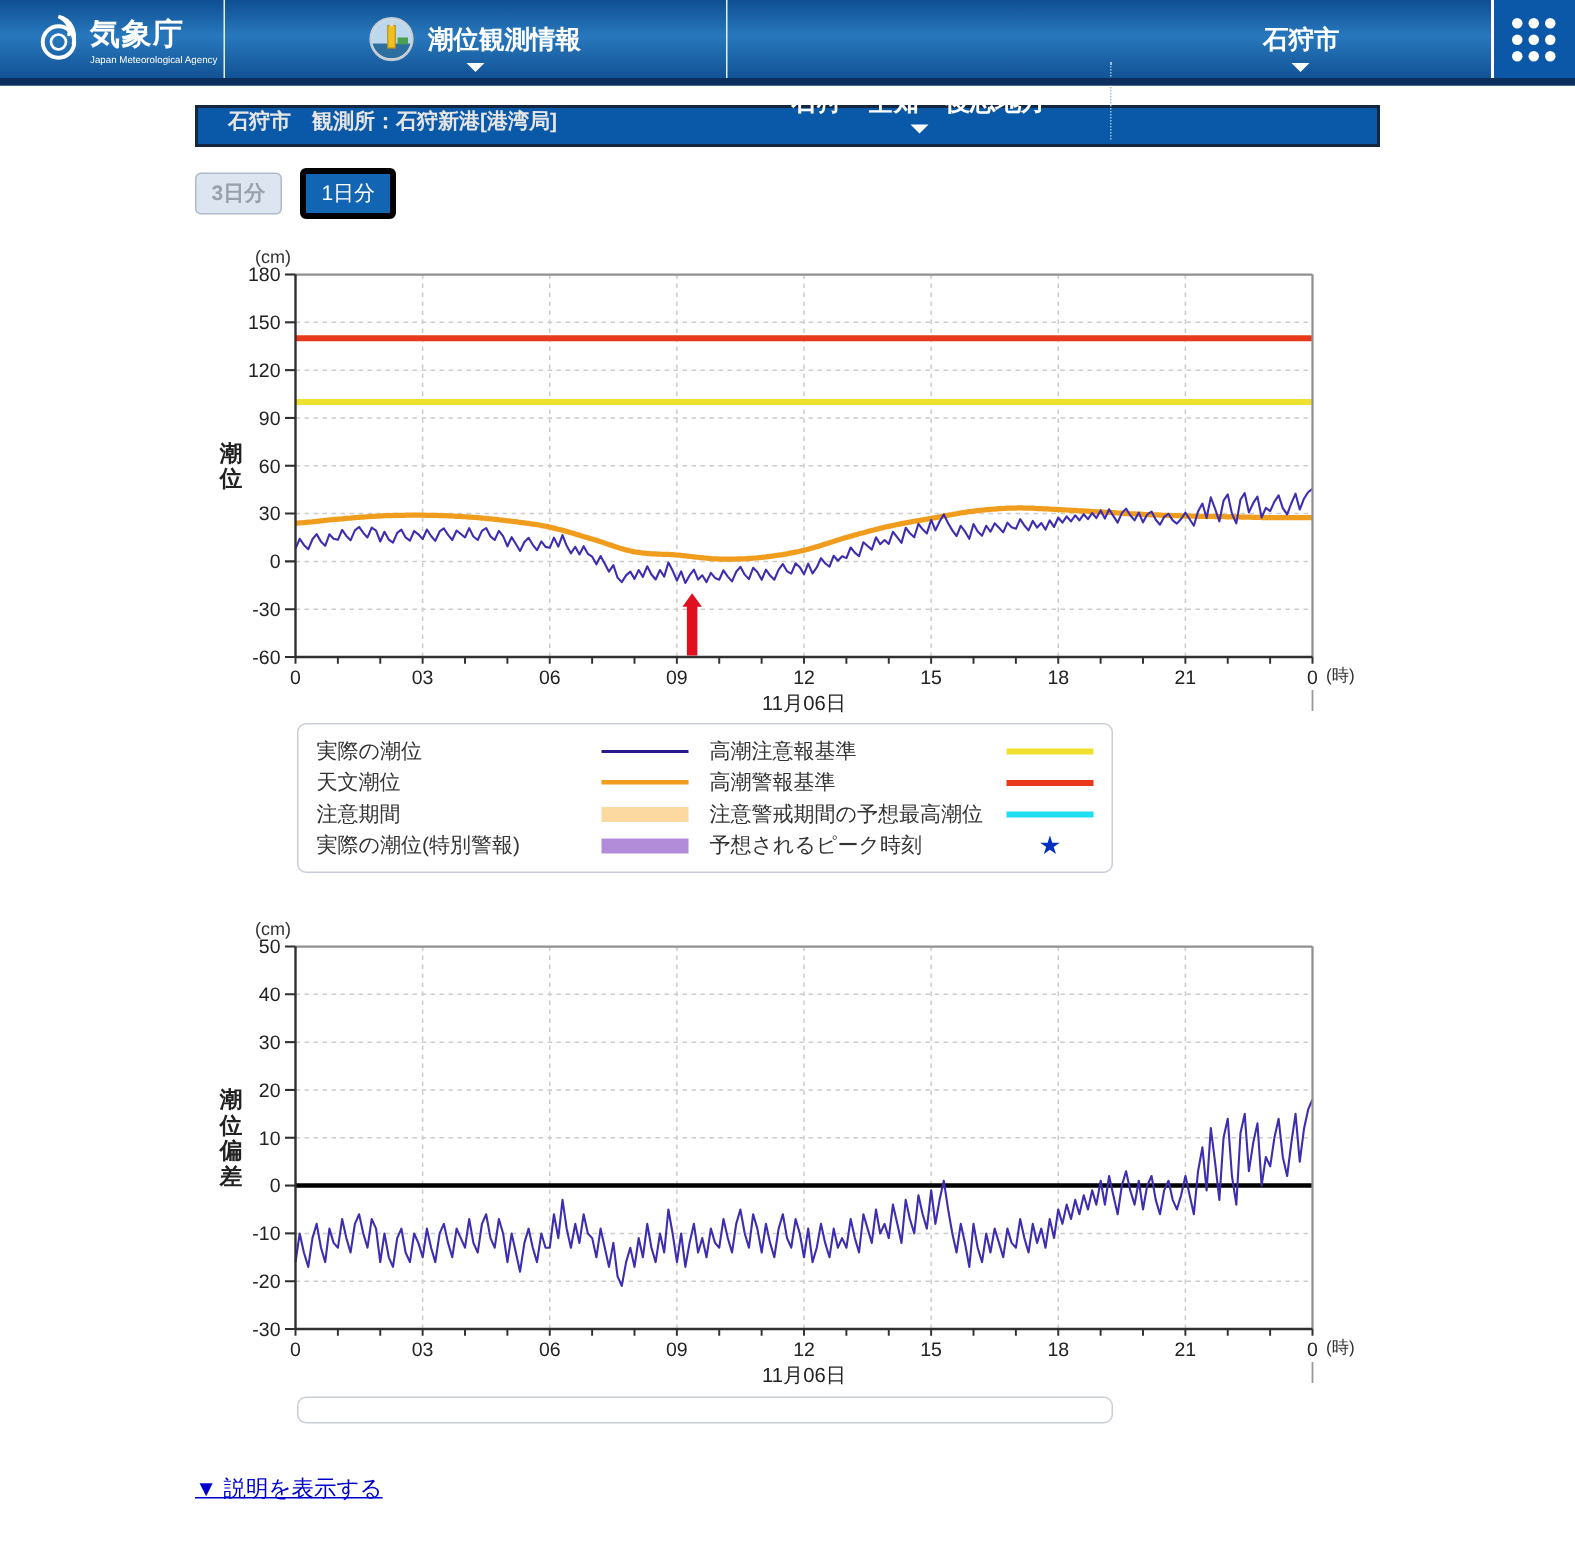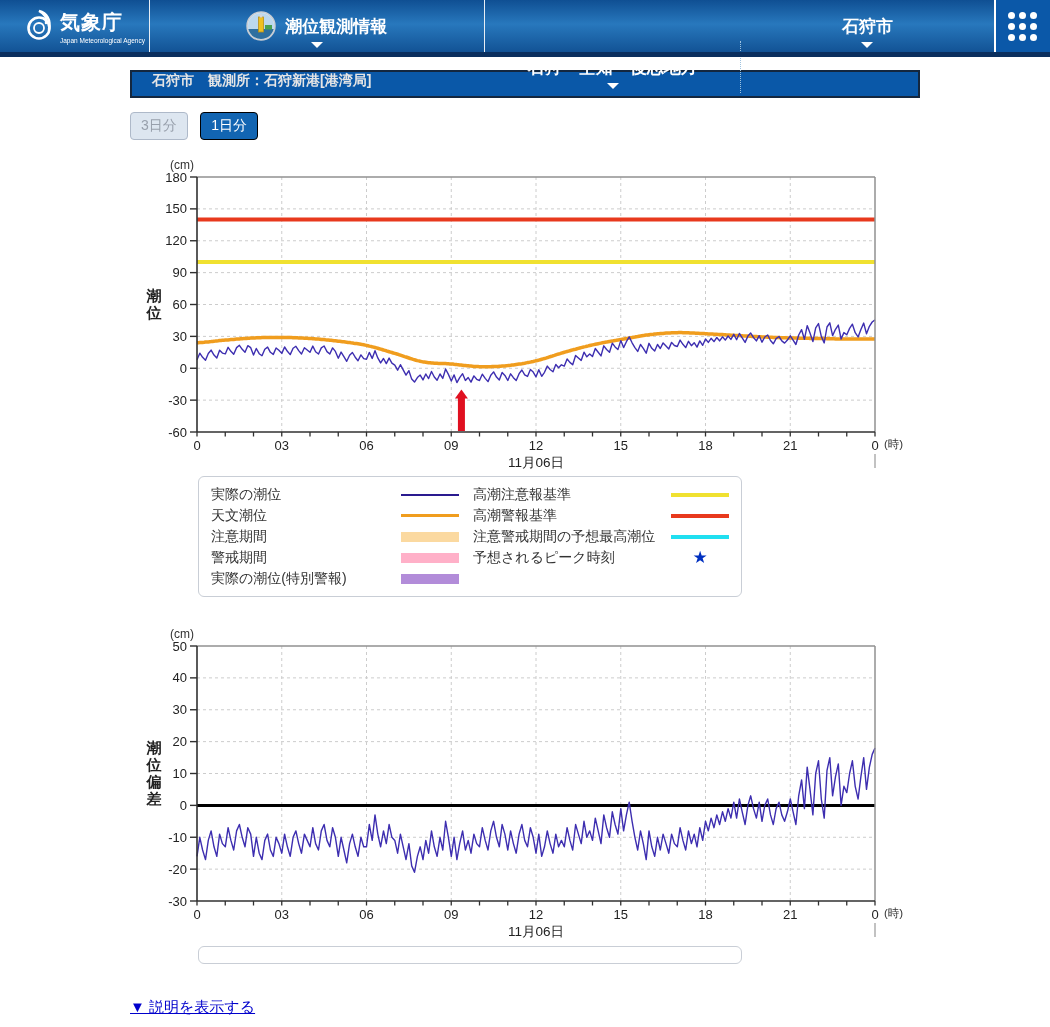--- a/index.html
+++ b/index.html
@@ -31,22 +31,22 @@
 
   
   .titlebar { margin:13px 0 0 130px; width:790px; height:28px; background:#0a58a8;
               border:2px solid #14273f; color:#e5e5e5; font-size:14px; font-weight:bold;
               display:flex; align-items:flex-start; padding-left:20px; }
 
   
   .btnrow { margin:14px 0 0 130px; }
   .btn { display:inline-block; font-size:14px; padding:4px 10px; border-radius:4px; cursor:pointer;
          font-family:inherit; }
-  .btn-3day { background:#dde6f0; color:#98a0ac; border:1px solid #aeb9c9; }
-  .btn-1day { background:#1265b2; color:#ffffff; border:1px solid #000000; margin-left:8px; }
+  .btn-3day { background:#dde6f0; color:#98a0ac; border:1px solid #aeb9c9;font-weight:bold; }
+  .btn-1day { background:#1265b2; color:#ffffff; border:4px solid #000000; margin-left:8px; }
 
   
   .chart-svg { display:block; margin-left:140px; }
   #chart1 { margin-top:14px; }
   #chart2 { margin-top:26px; }
 
   
   .legend { margin-left:198px; width:544px; border:1px solid #c9ced6; border-radius:6px;
             padding:8px 12px; display:flex; gap:14px; font-size:14px; color:#333; background:#fff; }
   #legend1 { margin-top:7px; }
@@ -237,26 +237,20 @@
           <i style="display: block; width: 58px; height: 3px; background: rgb(240, 157, 30);"></i>
         </span>
       </div>
     <div class="lrow">
         <span class="llabel">注意期間</span>
         <span class="lswatch">
           <i style="display: block; width: 58px; height: 10px; background: rgb(251, 217, 160);"></i>
         </span>
       </div>
     <div class="lrow">
-        <span class="llabel">警戒期間</span>
-        <span class="lswatch">
-          <i style="display: block; width: 58px; height: 10px; background: rgb(255, 176, 200);"></i>
-        </span>
-      </div>
-    <div class="lrow">
         <span class="llabel">実際の潮位(特別警報)</span>
         <span class="lswatch">
           <i style="display: block; width: 58px; height: 10px; background: rgb(178, 140, 217);"></i>
         </span>
       </div>
   </div>
   <div class="lcol lcol-right">
     <div class="lrow">
         <span class="llabel">高潮注意報基準</span>
         <span class="lswatch">

